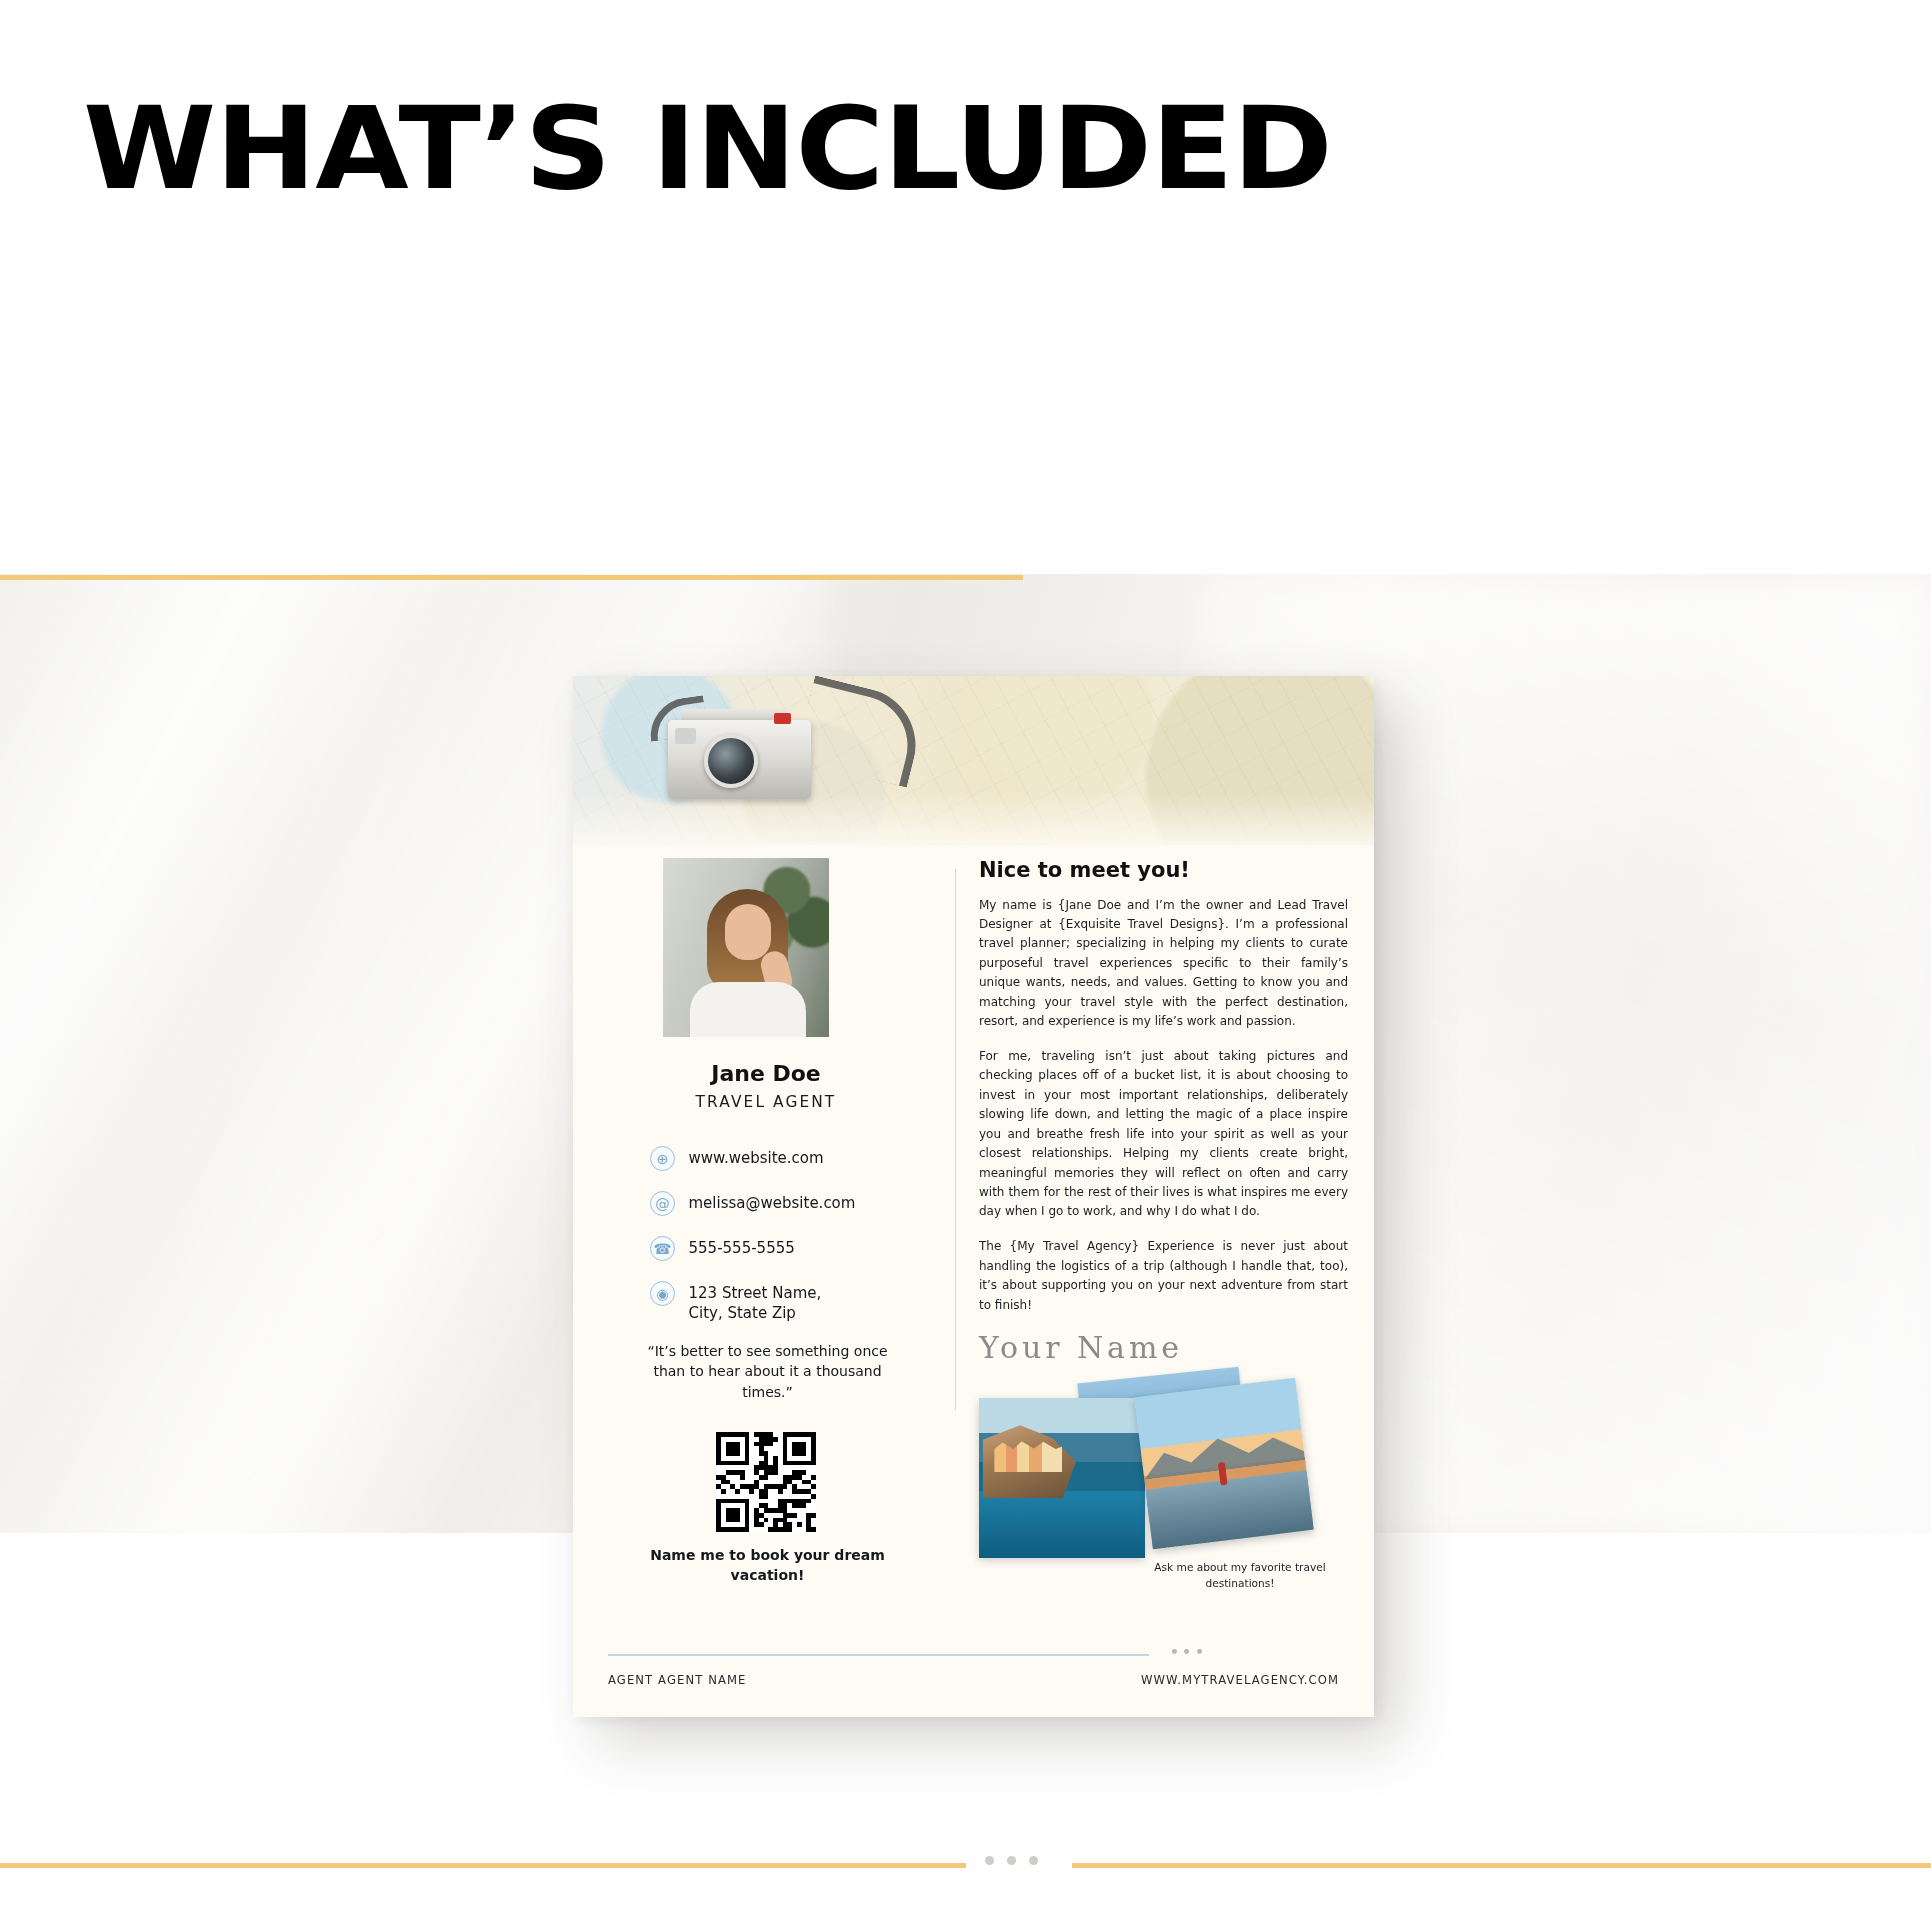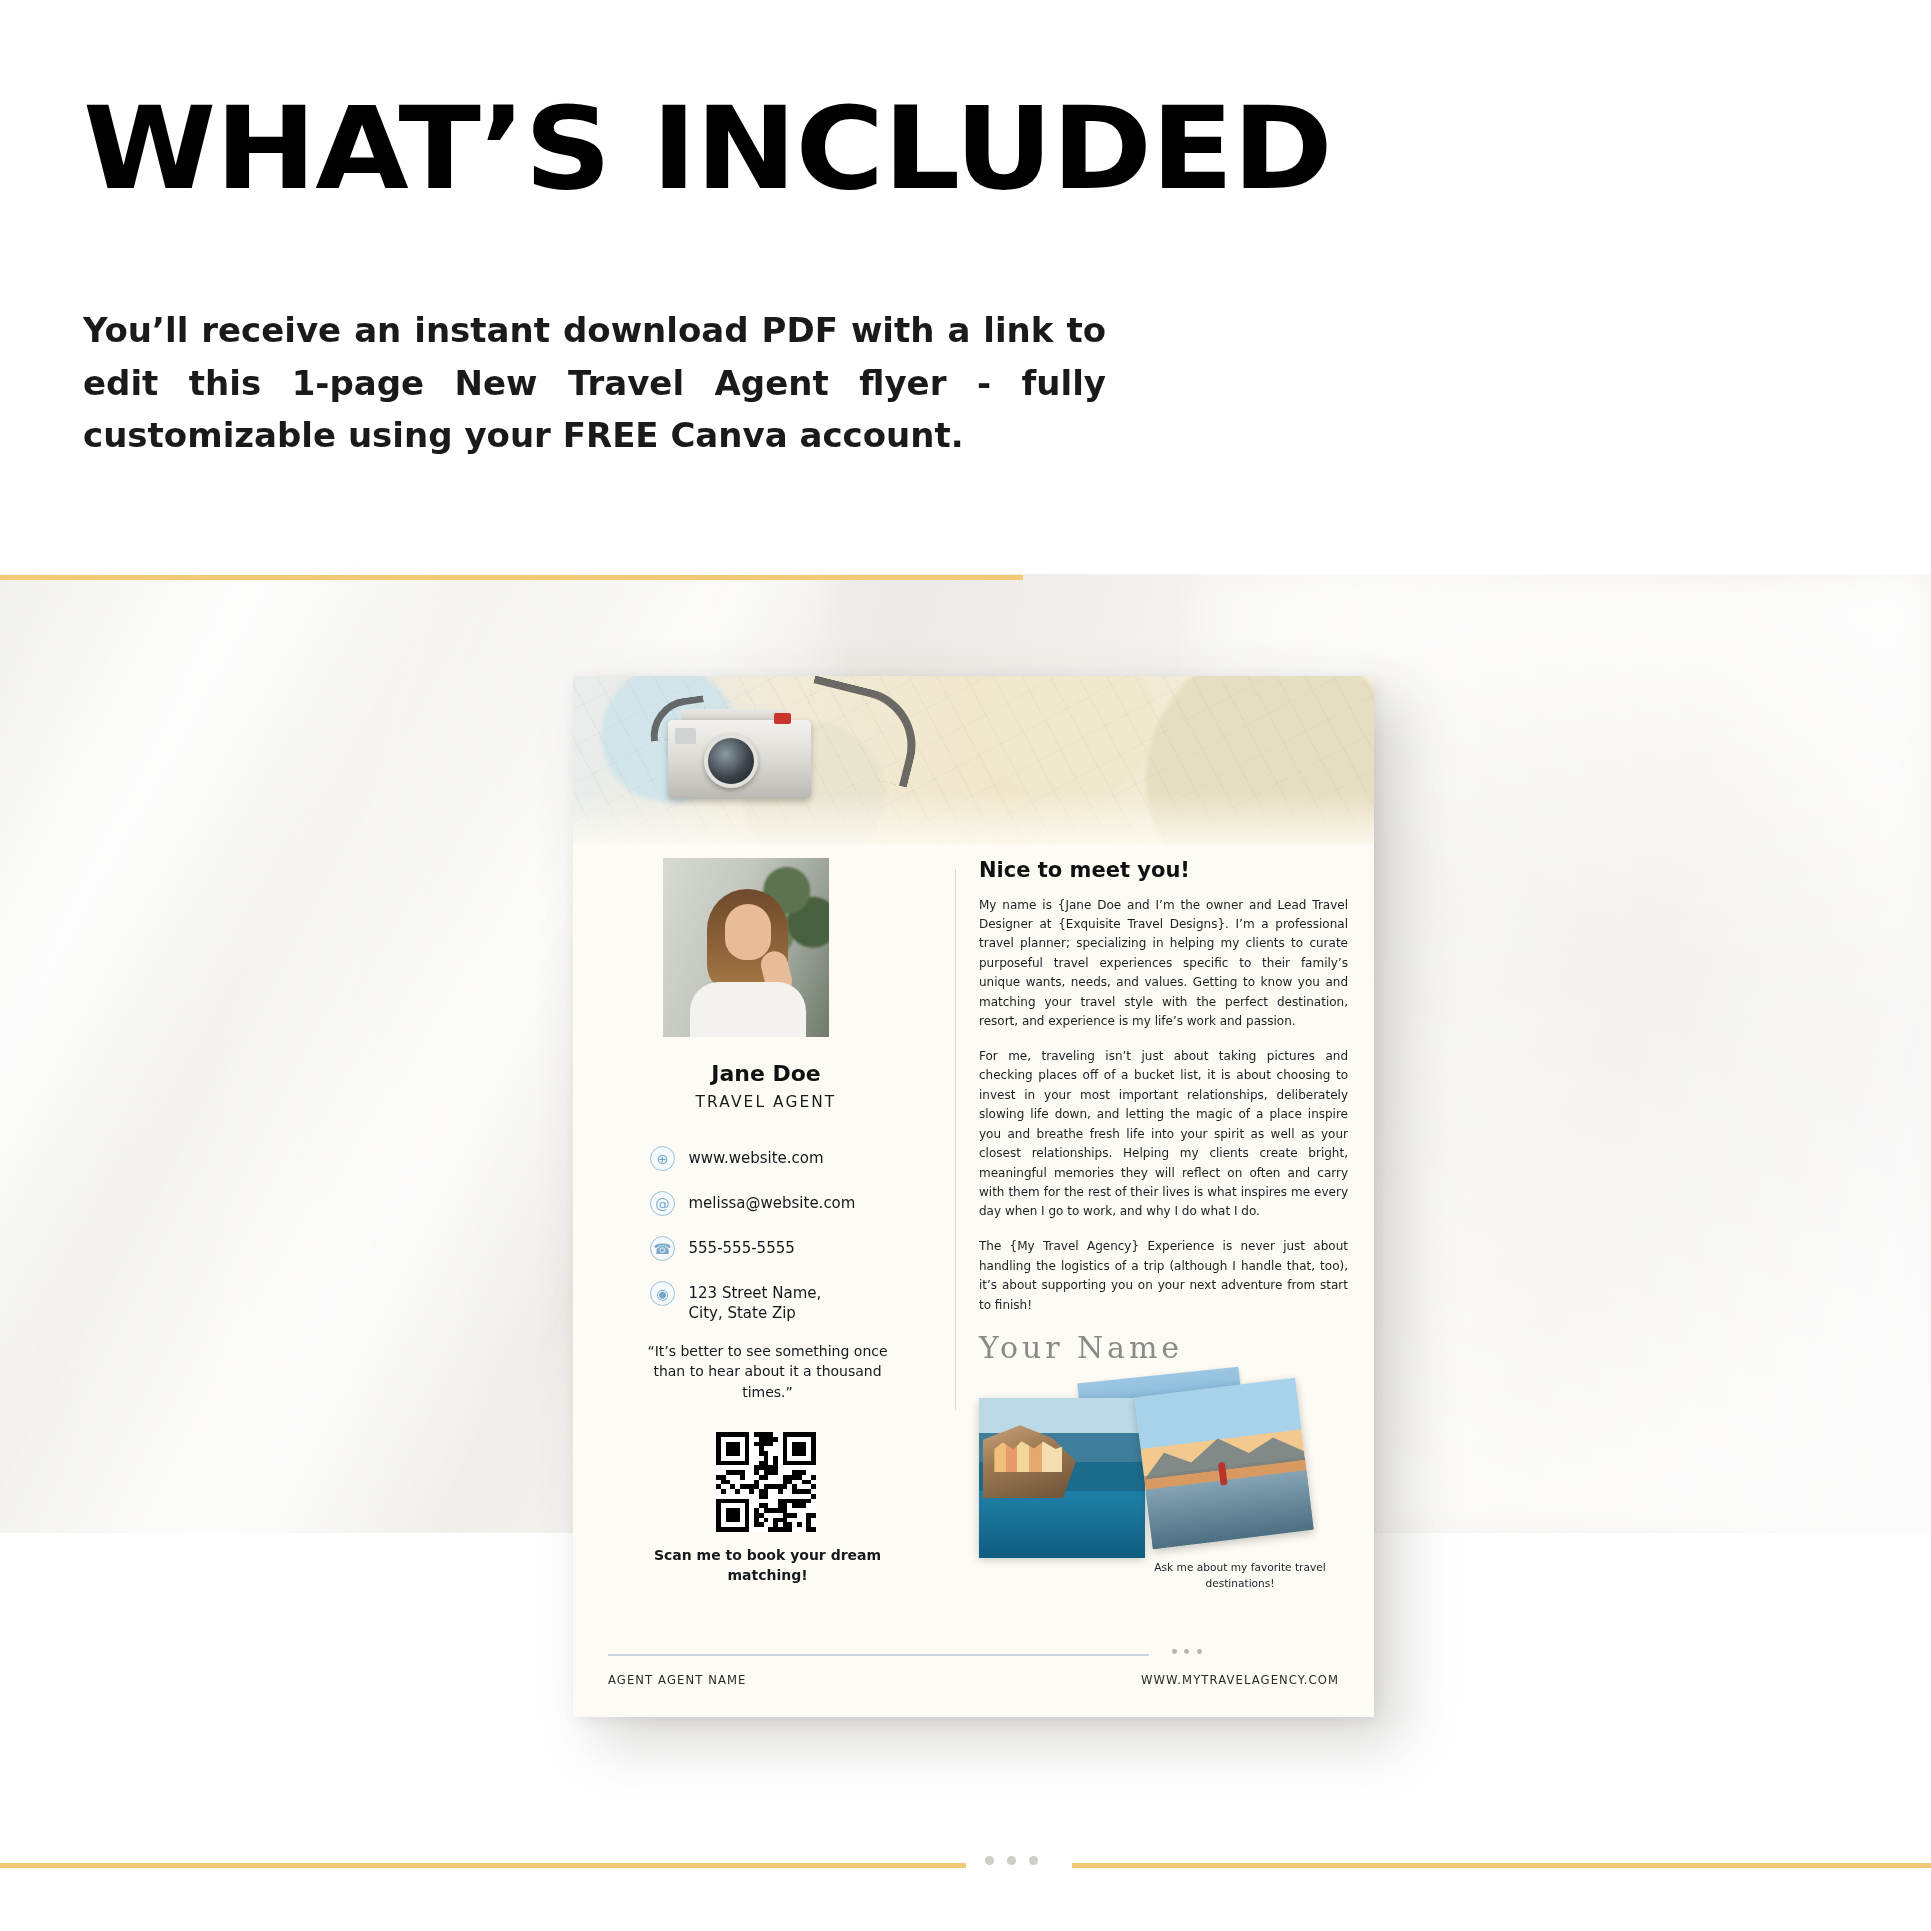--- a/index.html
+++ b/index.html
@@ -370,21 +370,20 @@
 </style>
 </head>
 <body>
 
 <div class="page">
   <div class="bg-top-white"></div>
   <div class="bg-mid"></div>
   <div class="bg-bottom-white"></div>
 
   <div class="headline">WHAT’S INCLUDED</div>
-  <div class="subtext">You’ll receive an instant download PDF with a link to edit this 1-page New Travel Agent flyer - fully customizable using your FREE Canva account.</div>
 
   <div class="rule-top"></div>
   <div class="rule-bottom"></div>
   <div class="dots-bottom">
     <span></span>
       <span></span>
       <span></span>
   </div>
   <div class="rule-bottom-right"></div>
 
@@ -878,21 +877,21 @@
               <i style="background: rgb(0, 0, 0);"></i>
               <i style="background: rgb(0, 0, 0);"></i>
               <i style="background: rgb(255, 255, 255);"></i>
               <i style="background: rgb(255, 255, 255);"></i>
               <i style="background: rgb(255, 255, 255);"></i>
               <i style="background: rgb(0, 0, 0);"></i>
               <i style="background: rgb(0, 0, 0);"></i>
             </div>
         </div>
 
-        <div class="scan-text">Scan me to book your dream matching!</div>
+        <div class="scan-text">Name me to book your dream vacation!</div>
       </div>
 
       <div class="divider-v"></div>
 
       <div class="right-col">
         <div class="meet-title">Nice to meet you!</div>
         <div class="para">My name is {Jane Doe and I’m the owner and Lead Travel Designer at {Exquisite Travel Designs}. I’m a professional travel planner; specializing in helping my clients to curate purposeful travel experiences specific to their family’s unique wants, needs, and values. Getting to know you and matching your travel style with the perfect destination, resort, and experience is my life’s work and passion.</div>
         <div class="para">For me, traveling isn’t just about taking pictures and checking places off of a bucket list, it is about choosing to invest in your most important relationships, deliberately slowing life down, and letting the magic of a place inspire you and breathe fresh life into your spirit as well as your closest relationships. Helping my clients create bright, meaningful memories they will reflect on often and carry with them for the rest of their lives is what inspires me every day when I go to work, and why I do what I do.</div>
         <div class="para">The {My Travel Agency} Experience is never just about handling the logistics of a trip (although I handle that, too), it’s about supporting you on your next adventure from start to finish!</div>
         <div class="signature">Your Name</div>

